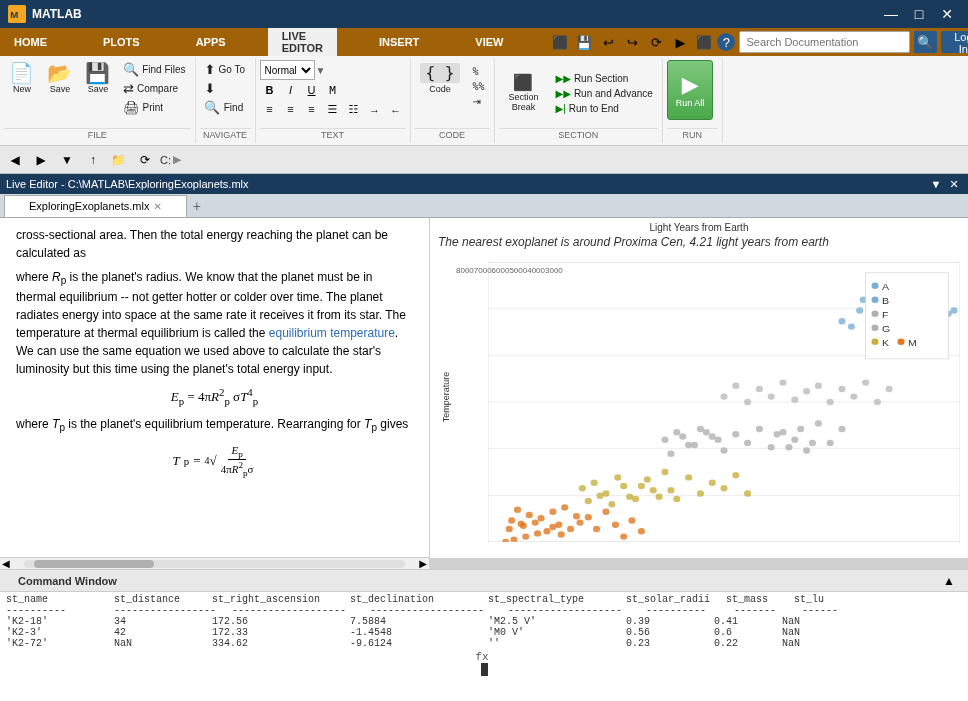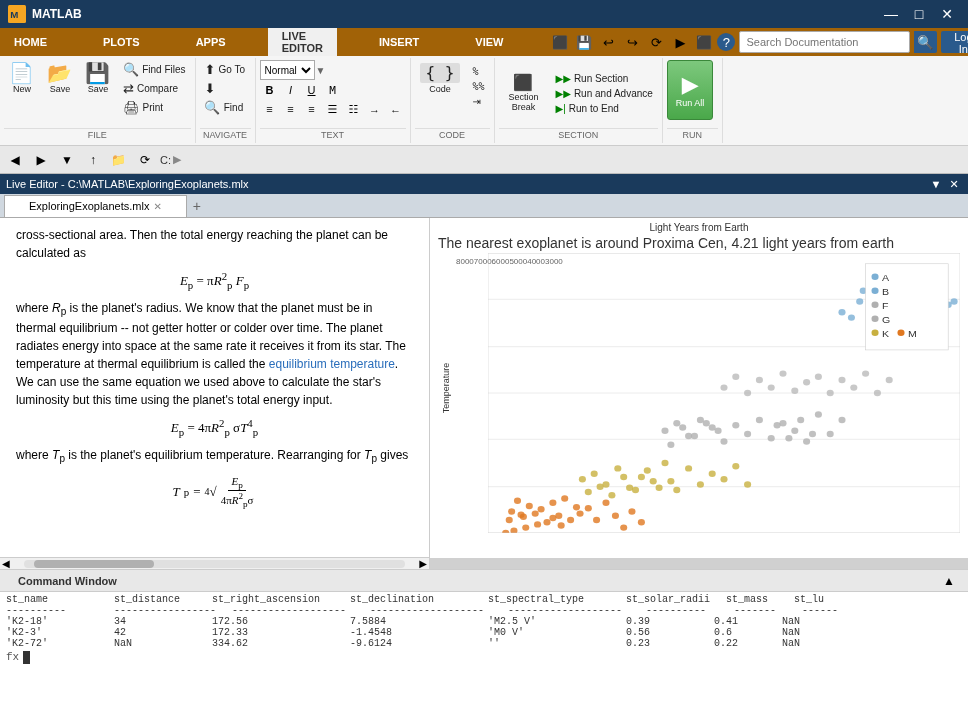--- a/index.html
+++ b/index.html
@@ -46,21 +46,21 @@
 
     
     #doc-pane { width: 430px; overflow-y: auto; overflow-x: hidden; background: white; border-right: 1px solid #ccc; font-size: 12px; padding: 8px 16px; height: 340px; }
     #doc-pane p { line-height: 1.5; margin-bottom: 6px; }
     .link-text { color: #2a6ebb; text-decoration: none; cursor: pointer; text-align: right; }
 
     
     #chart-pane { flex: 1; background: white; overflow: hidden; height: 340px; }
     #chart-inner { padding: 4px 8px; height: 100%; }
     #chart-title { font-size: 10px; text-align: center; margin-bottom: 2px; color: #333; }
-    #chart-note { font-size: 14px; color: #333; margin-bottom: 2px; }
+    #chart-note { font-size: 12px; font-style: italic; color: #333; margin-bottom: 13px; }
 
     
     #cmd-area { background: white; border-top: 1px solid #ccc; height: 160px; }
     #cmd-header { background: #e8e8e8; border-bottom: 1px solid #ccc; height: 22px; display: flex; align-items: center; justify-content: space-between; padding: 0 8px; }
     #cmd-header-title { font-size: 11px; font-weight: bold; color: #333; margin-left: 10px; }
     #cmd-content { overflow-x: auto; overflow-y: auto; height: calc(160px - 22px); font-family: 'Courier New', monospace; font-size: 10px; padding: 2px 6px; }
     .cmd-row { display: flex; gap: 8px; white-space: nowrap; }
     .cmd-col { padding-right: 8px; color: #333; }
     #cmd-input-line { display: flex; align-items: center; padding: 2px 4px; }
     #cmd-prompt { color: #333; font-family: 'Courier New', monospace; font-size: 11px; margin-right: 4px; }
@@ -297,23 +297,20 @@
   <div class="tab-add">+</div>
 </div>
 
 <div id="main-wrapper">
   <div id="content-row">
 
     <div id="doc-wrapper">
       <div id="doc-pane">
         <p>cross-sectional area.  Then the total energy reaching the planet can be calculated as</p>
 
-        <div class="formula">
-          <i>E</i><sub>p</sub> = π<i>R</i><sup>2</sup><sub>p</sub> <i>F</i><sub>p</sub>
-        </div>
 
         <p>
           where <i>R</i><sub>p</sub> is the planet's radius.  We know that the planet must be in thermal equilibrium -- not getter hotter or colder over time.  The planet radiates energy into space at the same rate it receives it from its star.  The temperature at thermal equilibrium is called the <a class="link-text">equilibrium temperature</a>.  We can use the same equation we used above to calculate the star's luminosity but this time using the planet's total energy input.
         </p>
 
         <div class="formula">
           <i>E</i><sub>p</sub> = 4π<i>R</i><sup>2</sup><sub>p</sub> σ<i>T</i><sup>4</sup><sub>p</sub>
         </div>
 
         <p>
@@ -561,20 +558,20 @@
         <span class="cmd-col" style="min-width:100px;">'K2-72'</span>
         <span class="cmd-col" style="min-width:90px;">NaN</span>
         <span class="cmd-col" style="min-width:130px;">334.62</span>
         <span class="cmd-col" style="min-width:130px;">-9.6124</span>
         <span class="cmd-col" style="min-width:130px;">''</span>
         <span class="cmd-col" style="min-width:80px;">0.23</span>
         <span class="cmd-col" style="min-width:60px;">0.22</span>
         <span class="cmd-col" style="min-width:50px;">NaN</span>
       </div>
 
-      <div id="cmd-input-line" style="display:flex;align-items:flex-start;padding:2px 0 0 0;">
+      <div id="cmd-input-line" style="display:flex;align-items:center;padding:2px 0 0 0;flex-direction:column;">
         <span id="cmd-prompt" style="font-family:'Courier New',monospace;font-size:11px;color:#555;margin-right:4px;">fx</span>
         <span id="cmd-cursor"></span>
       </div>
     </div>
 
   </div>
 </div>
 
 </body></html>

